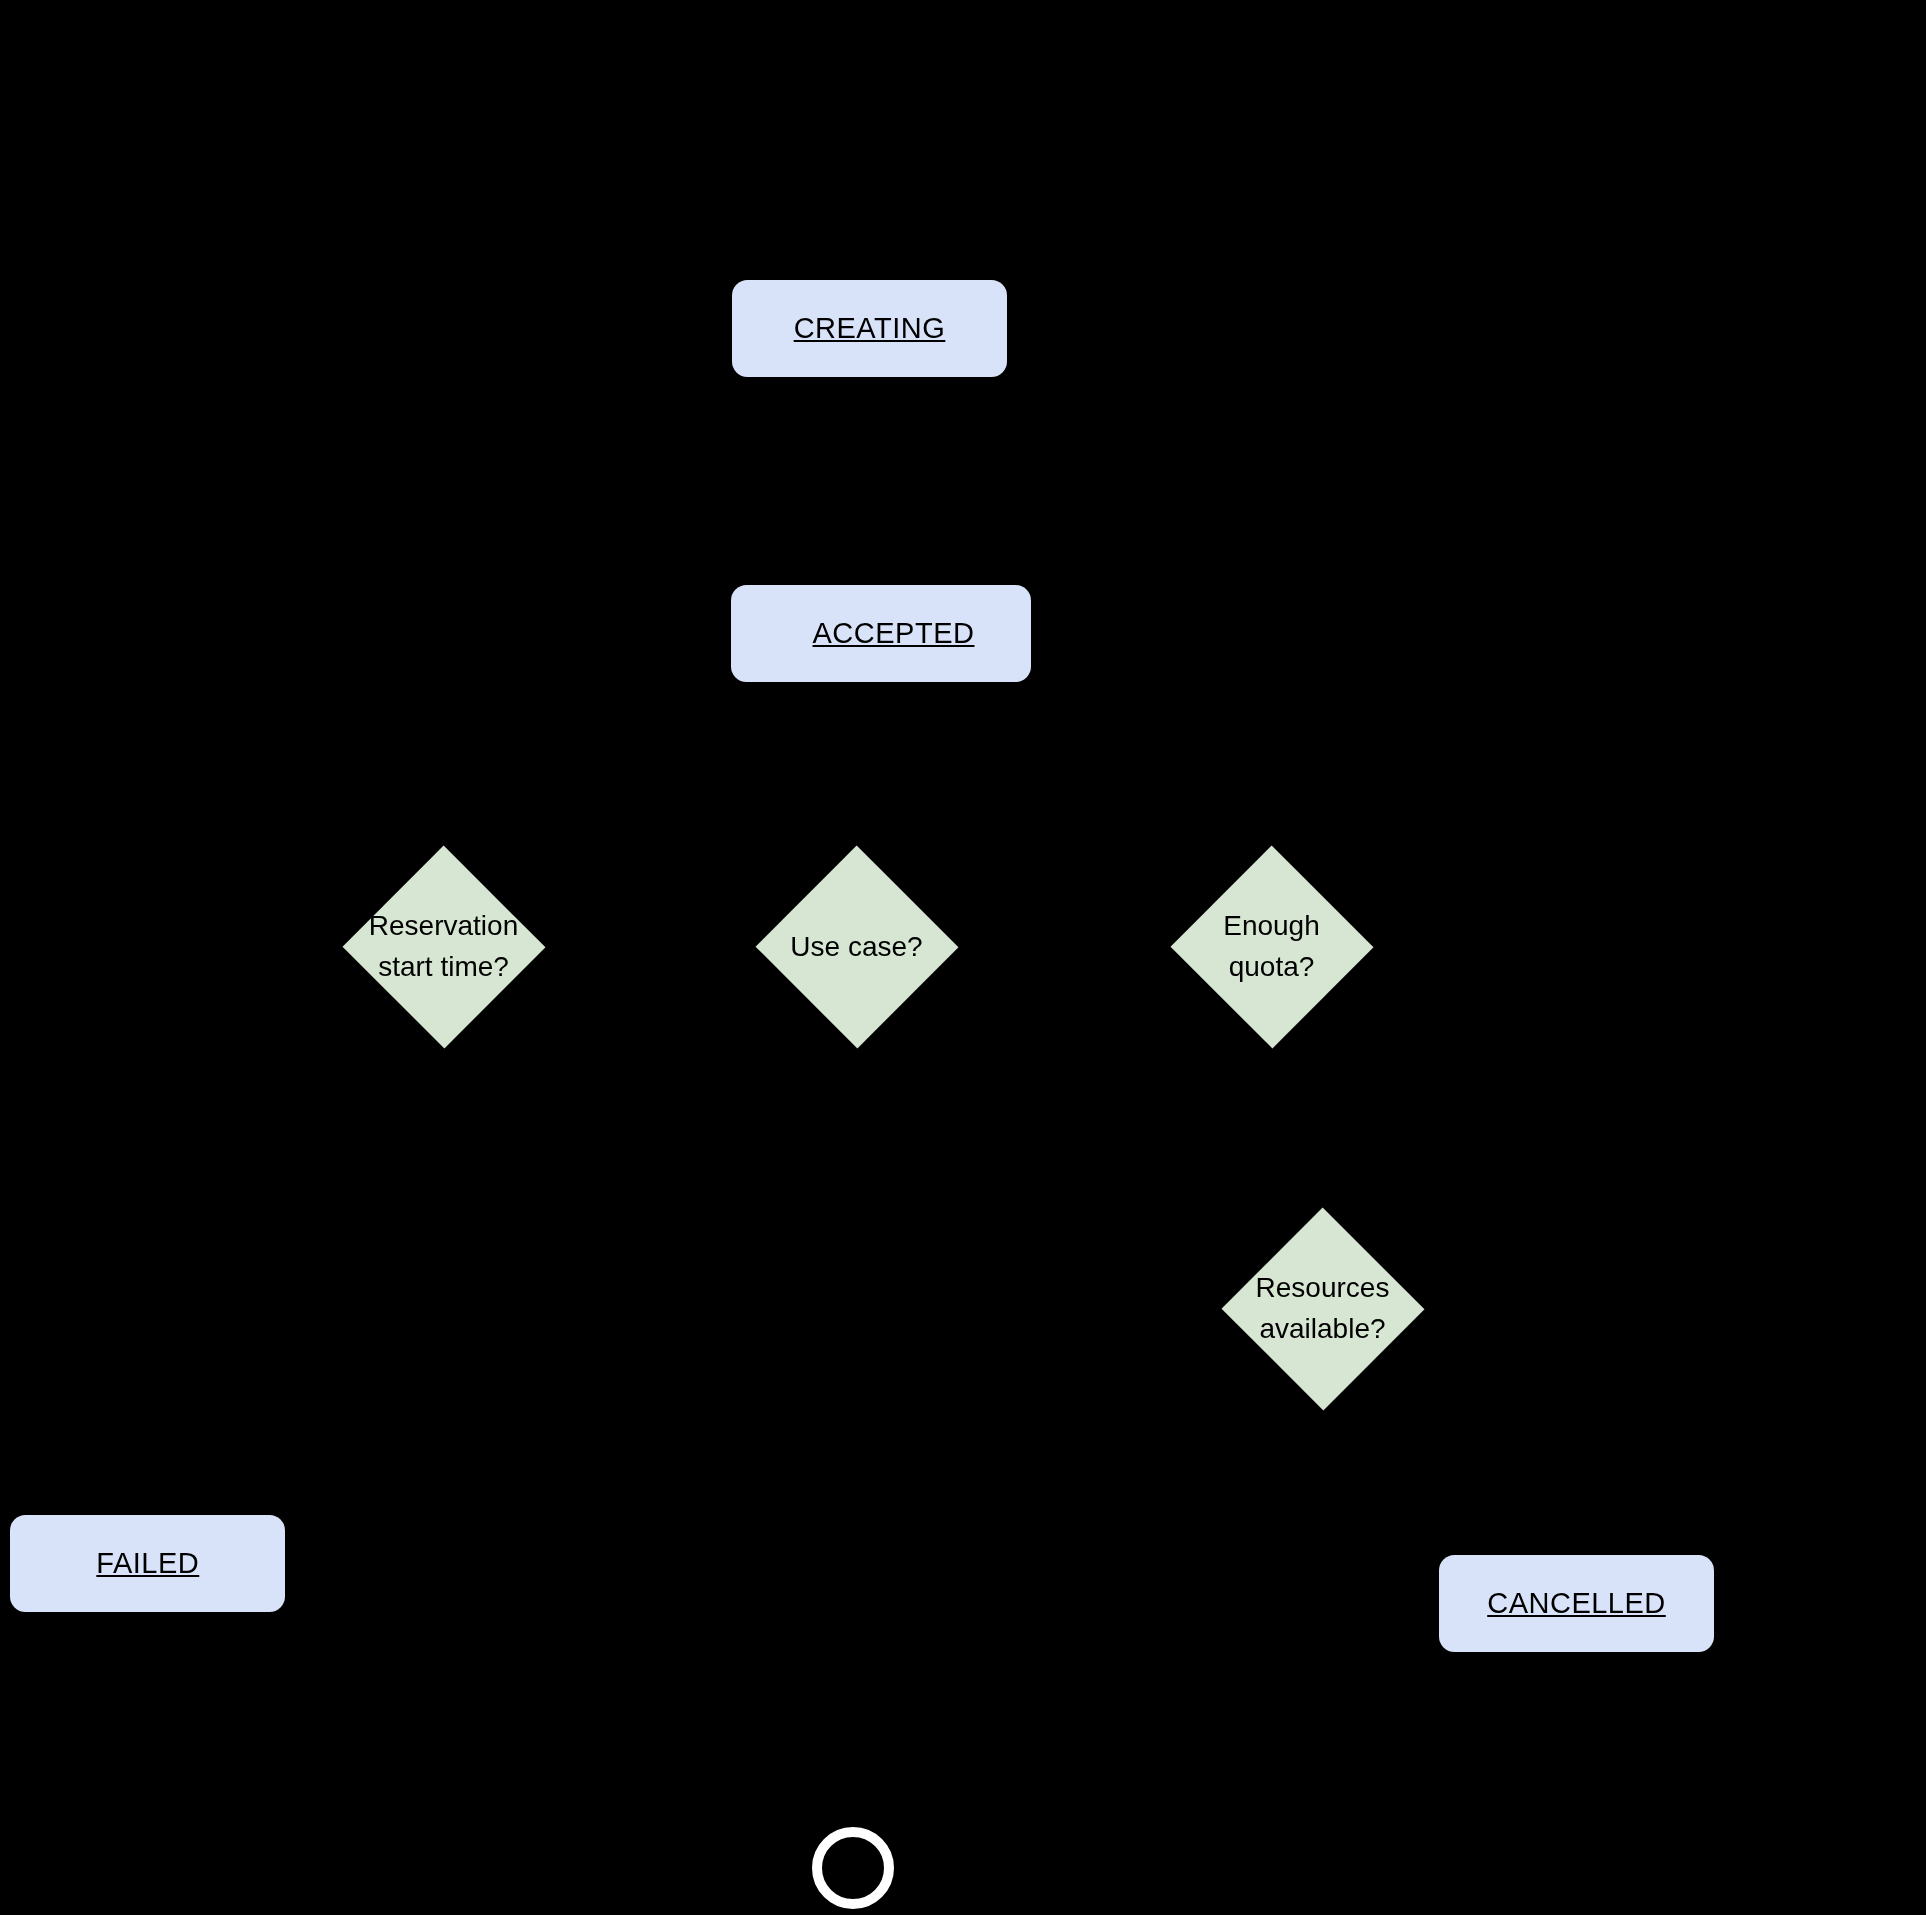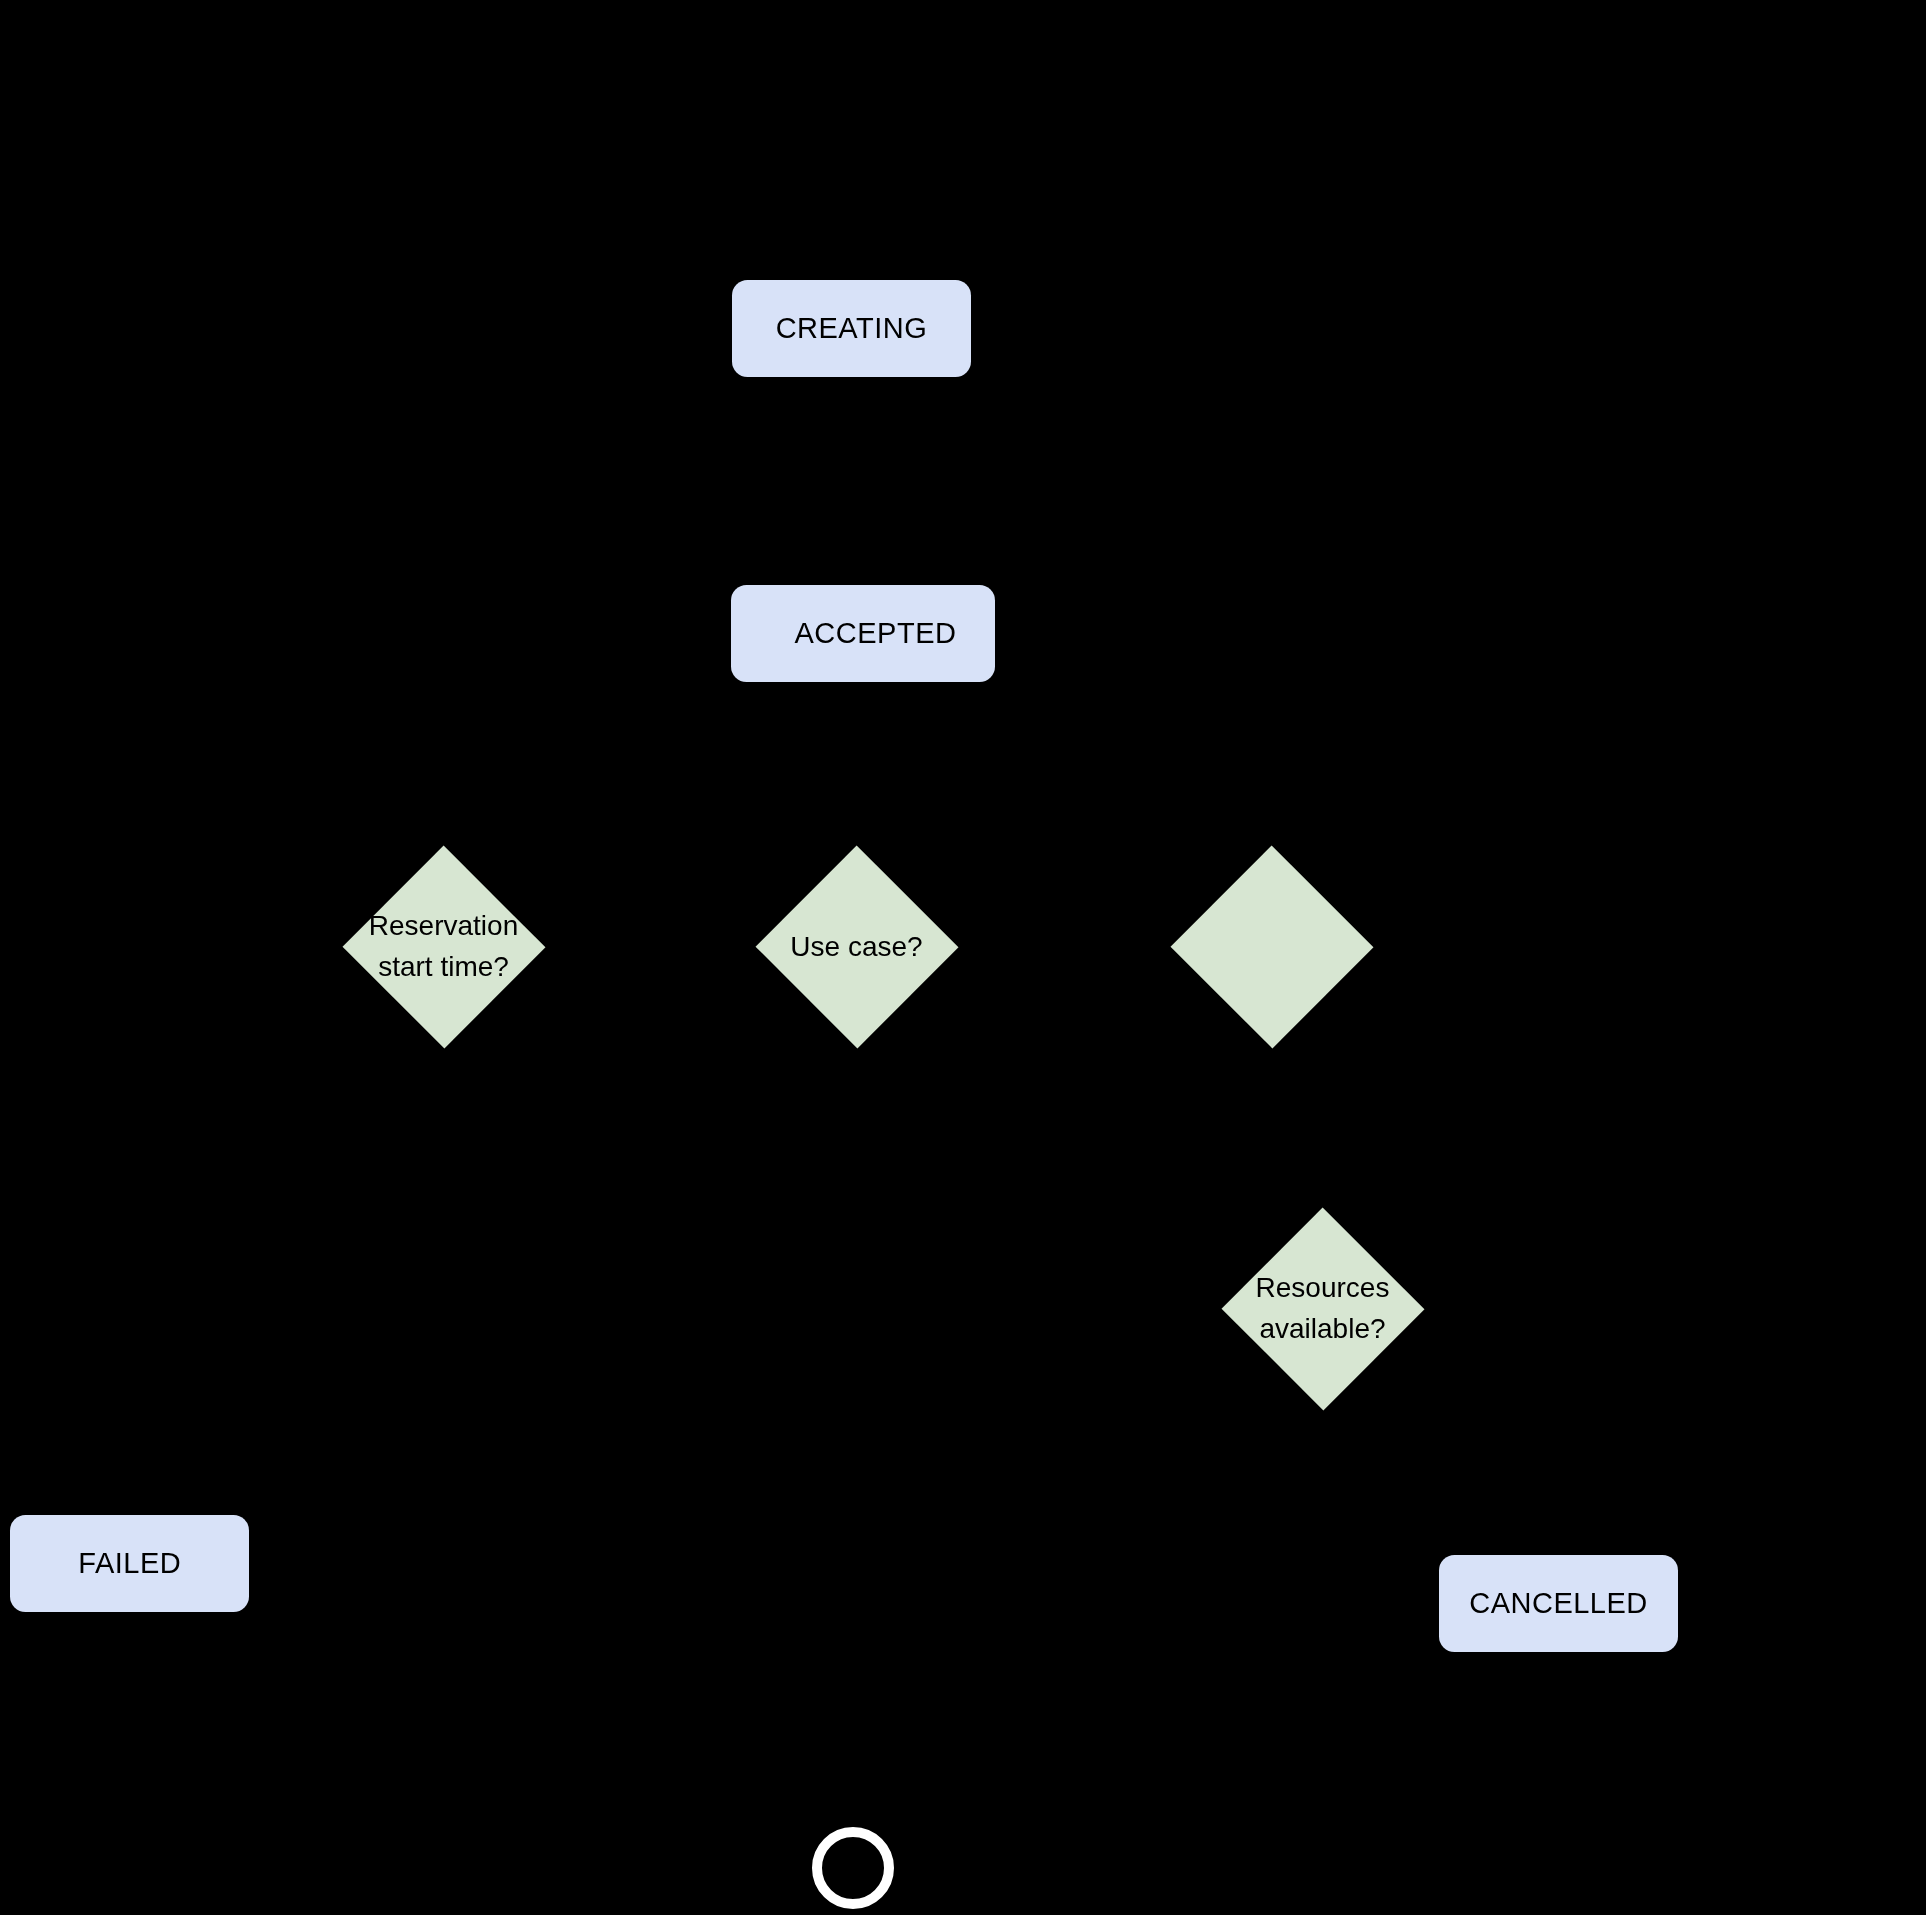--- a/index.html
+++ b/index.html
@@ -10,27 +10,28 @@
   #canvas {
     position: relative;
     width: 1926px;
     height: 1916px;
     background: #000000;
     overflow: hidden;
     font-family: "Liberation Sans", "DejaVu Sans", sans-serif;
   }
   .state-box {
     position: absolute;
-    width: 239px;
+    width: 275px;
     height: 97px;
     background: #d8e2f8;
     border-radius: 15.5px;
     display: flex;
     align-items: center;
     justify-content: center;
+    text-decoration: underline;
   }
   .state-box .label {
     color: #000000;
     font-size: 29px;
     letter-spacing: 0.5px;
     white-space: pre-line;
     text-align: center;
   }
   .decision {
     position: absolute;
@@ -97,20 +98,22 @@
   </div>
 
   <div class="decision" id="decision-reservation-start-time">
     <div class="shape"></div>
     <div class="label">Reservation
 start time?</div>
   </div>
 
   <div class="decision" id="decision-enough-quota">
     <div class="shape"></div>
+    <div class="label">Enough
+quota?</div>
   </div>
 
   <div class="decision" id="decision-resources-available">
     <div class="shape"></div>
     <div class="label">Resources
 available?</div>
   </div>
 
   <div class="state-box" id="state-failed">
     <span class="label">FAILED</span>

